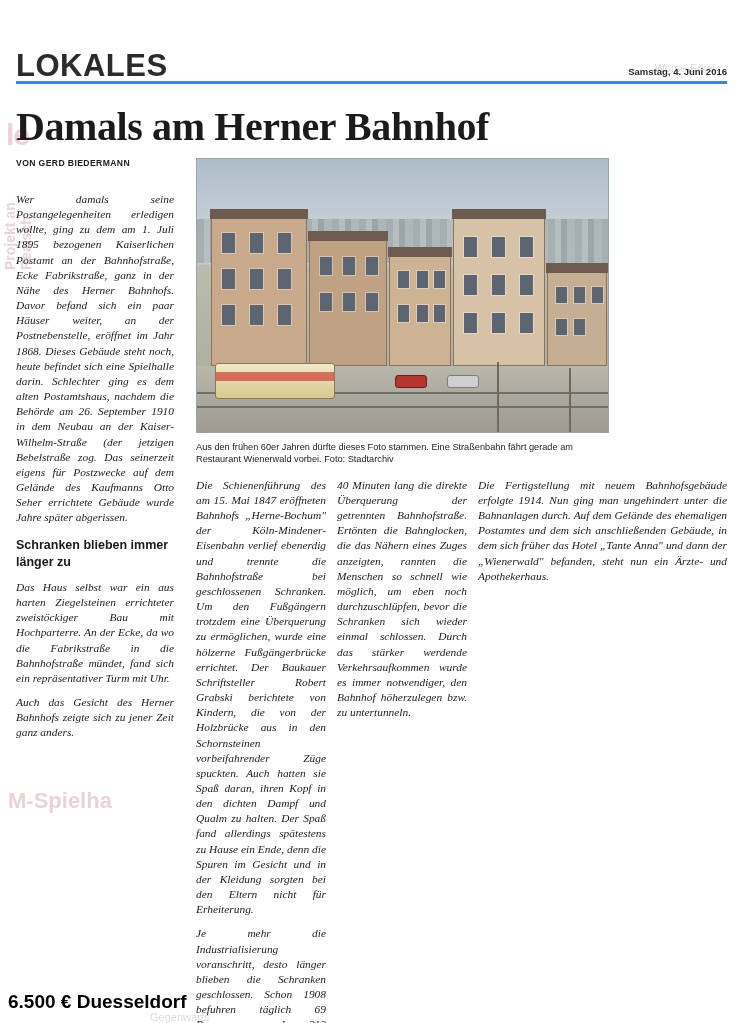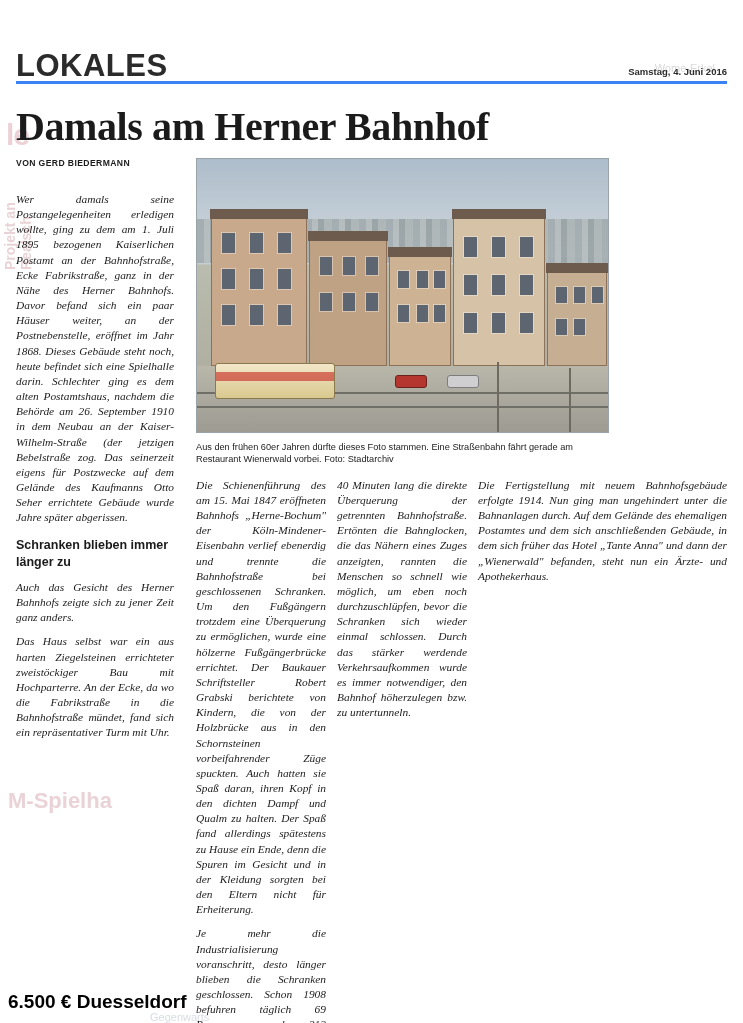--- a/index.html
+++ b/index.html
@@ -275,22 +275,22 @@
   </div>
 
   <h1 class="headline">Damals am Herner Bahnhof</h1>
 
   <div class="content">
 
     <div class="col-lead">
       <div class="byline">VON GERD BIEDERMANN</div>
       <p class="body-text">Wer damals seine Postangelegenheiten erledigen wollte, ging zu dem am 1. Juli 1895 bezogenen Kaiserlichen Postamt an der Bahnhofstraße, Ecke Fabrikstraße, ganz in der Nähe des Herner Bahnhofs. Davor befand sich ein paar Häuser weiter, an der Postnebenstelle, eröffnet im Jahr 1868. Dieses Gebäude steht noch, heute befindet sich eine Spielhalle darin. Schlechter ging es dem alten Postamtshaus, nachdem die Behörde am 26. September 1910 in dem Neubau an der Kaiser-Wilhelm-Straße (der jetzigen Bebelstraße zog. Das seinerzeit eigens für Postzwecke auf dem Gelände des Kaufmanns Otto Seher errichtete Gebäude wurde Jahre später abgerissen.</p>
       <div class="subsec-head">Schranken blieben immer länger zu</div>
+      <p class="body-text">Das Haus selbst war ein aus harten Ziegelsteinen errichteter zweistöckiger Bau mit Hochparterre. An der Ecke, da wo die Fabrikstraße in die Bahnhofstraße mündet, fand sich ein repräsentativer Turm mit Uhr.</p>
       <p class="body-text">Auch das Gesicht des Herner Bahnhofs zeigte sich zu jener Zeit ganz anders.</p>
-      <p class="body-text">Das Haus selbst war ein aus harten Ziegelsteinen errichteter zweistöckiger Bau mit Hochparterre. An der Ecke, da wo die Fabrikstraße in die Bahnhofstraße mündet, fand sich ein repräsentativer Turm mit Uhr.</p>
     </div>
 
     <div class="right-zone">
 
       <div class="photo-block">
         <div class="photo">
           <div class="sky"></div>
           <div class="skyline"></div>
 
           <div class="bldg" style="left:14px; width:96px; height:150px; background:#c9a98c;">

